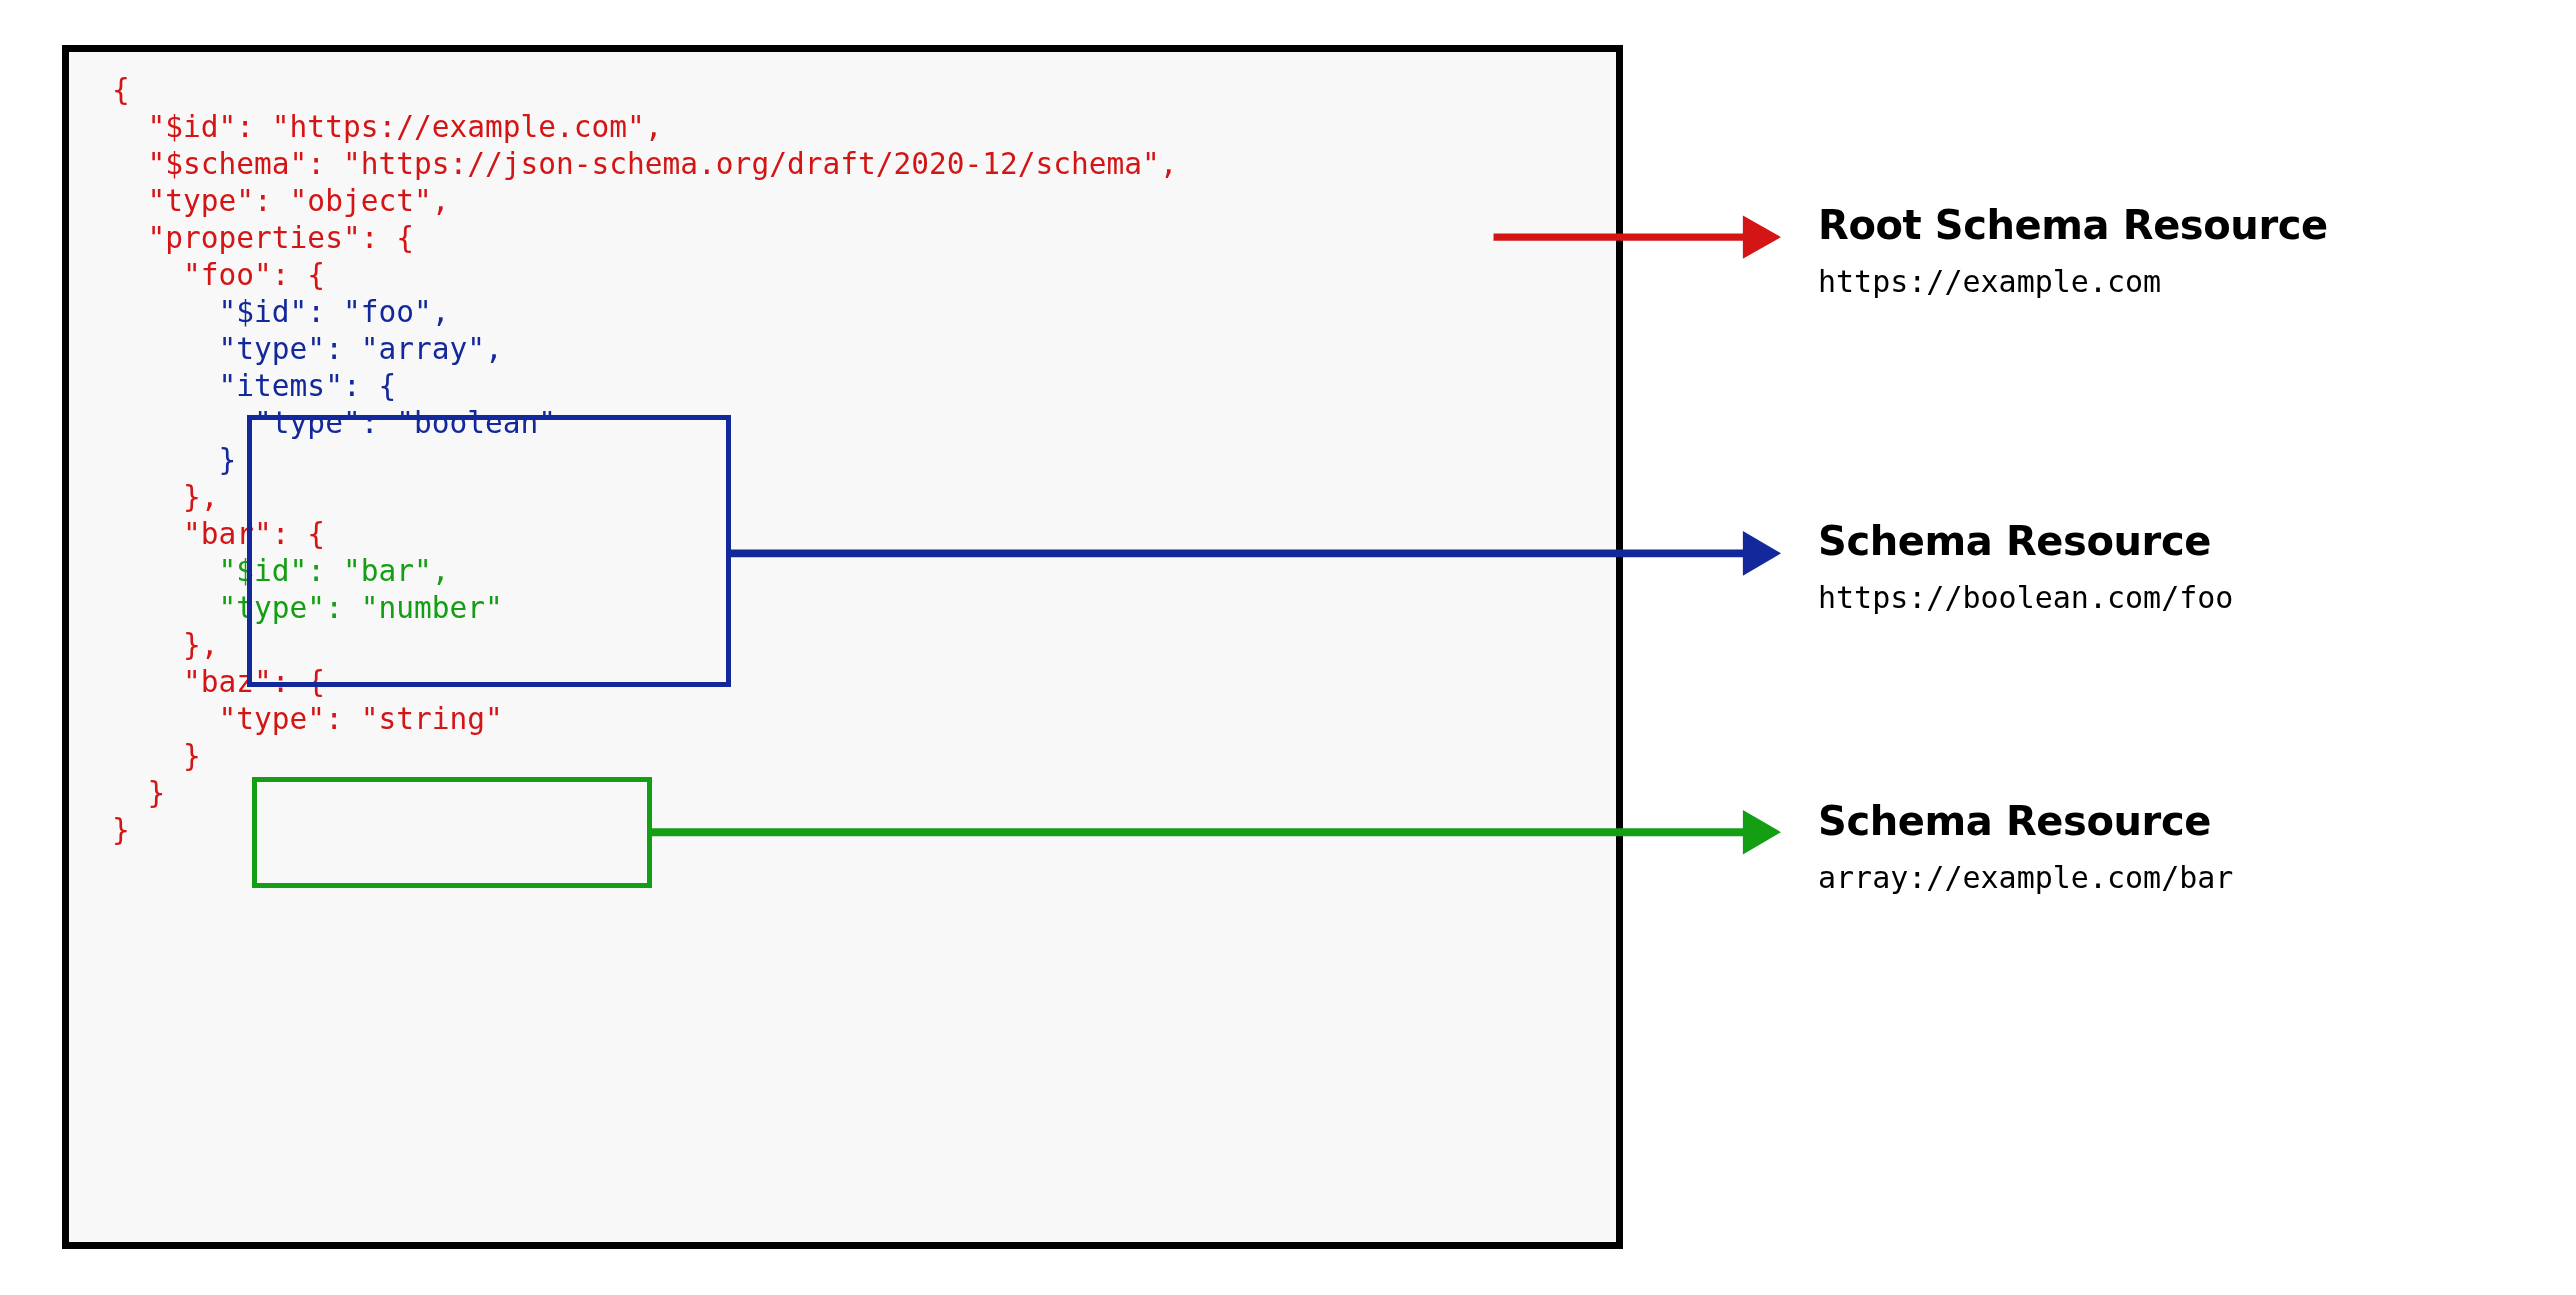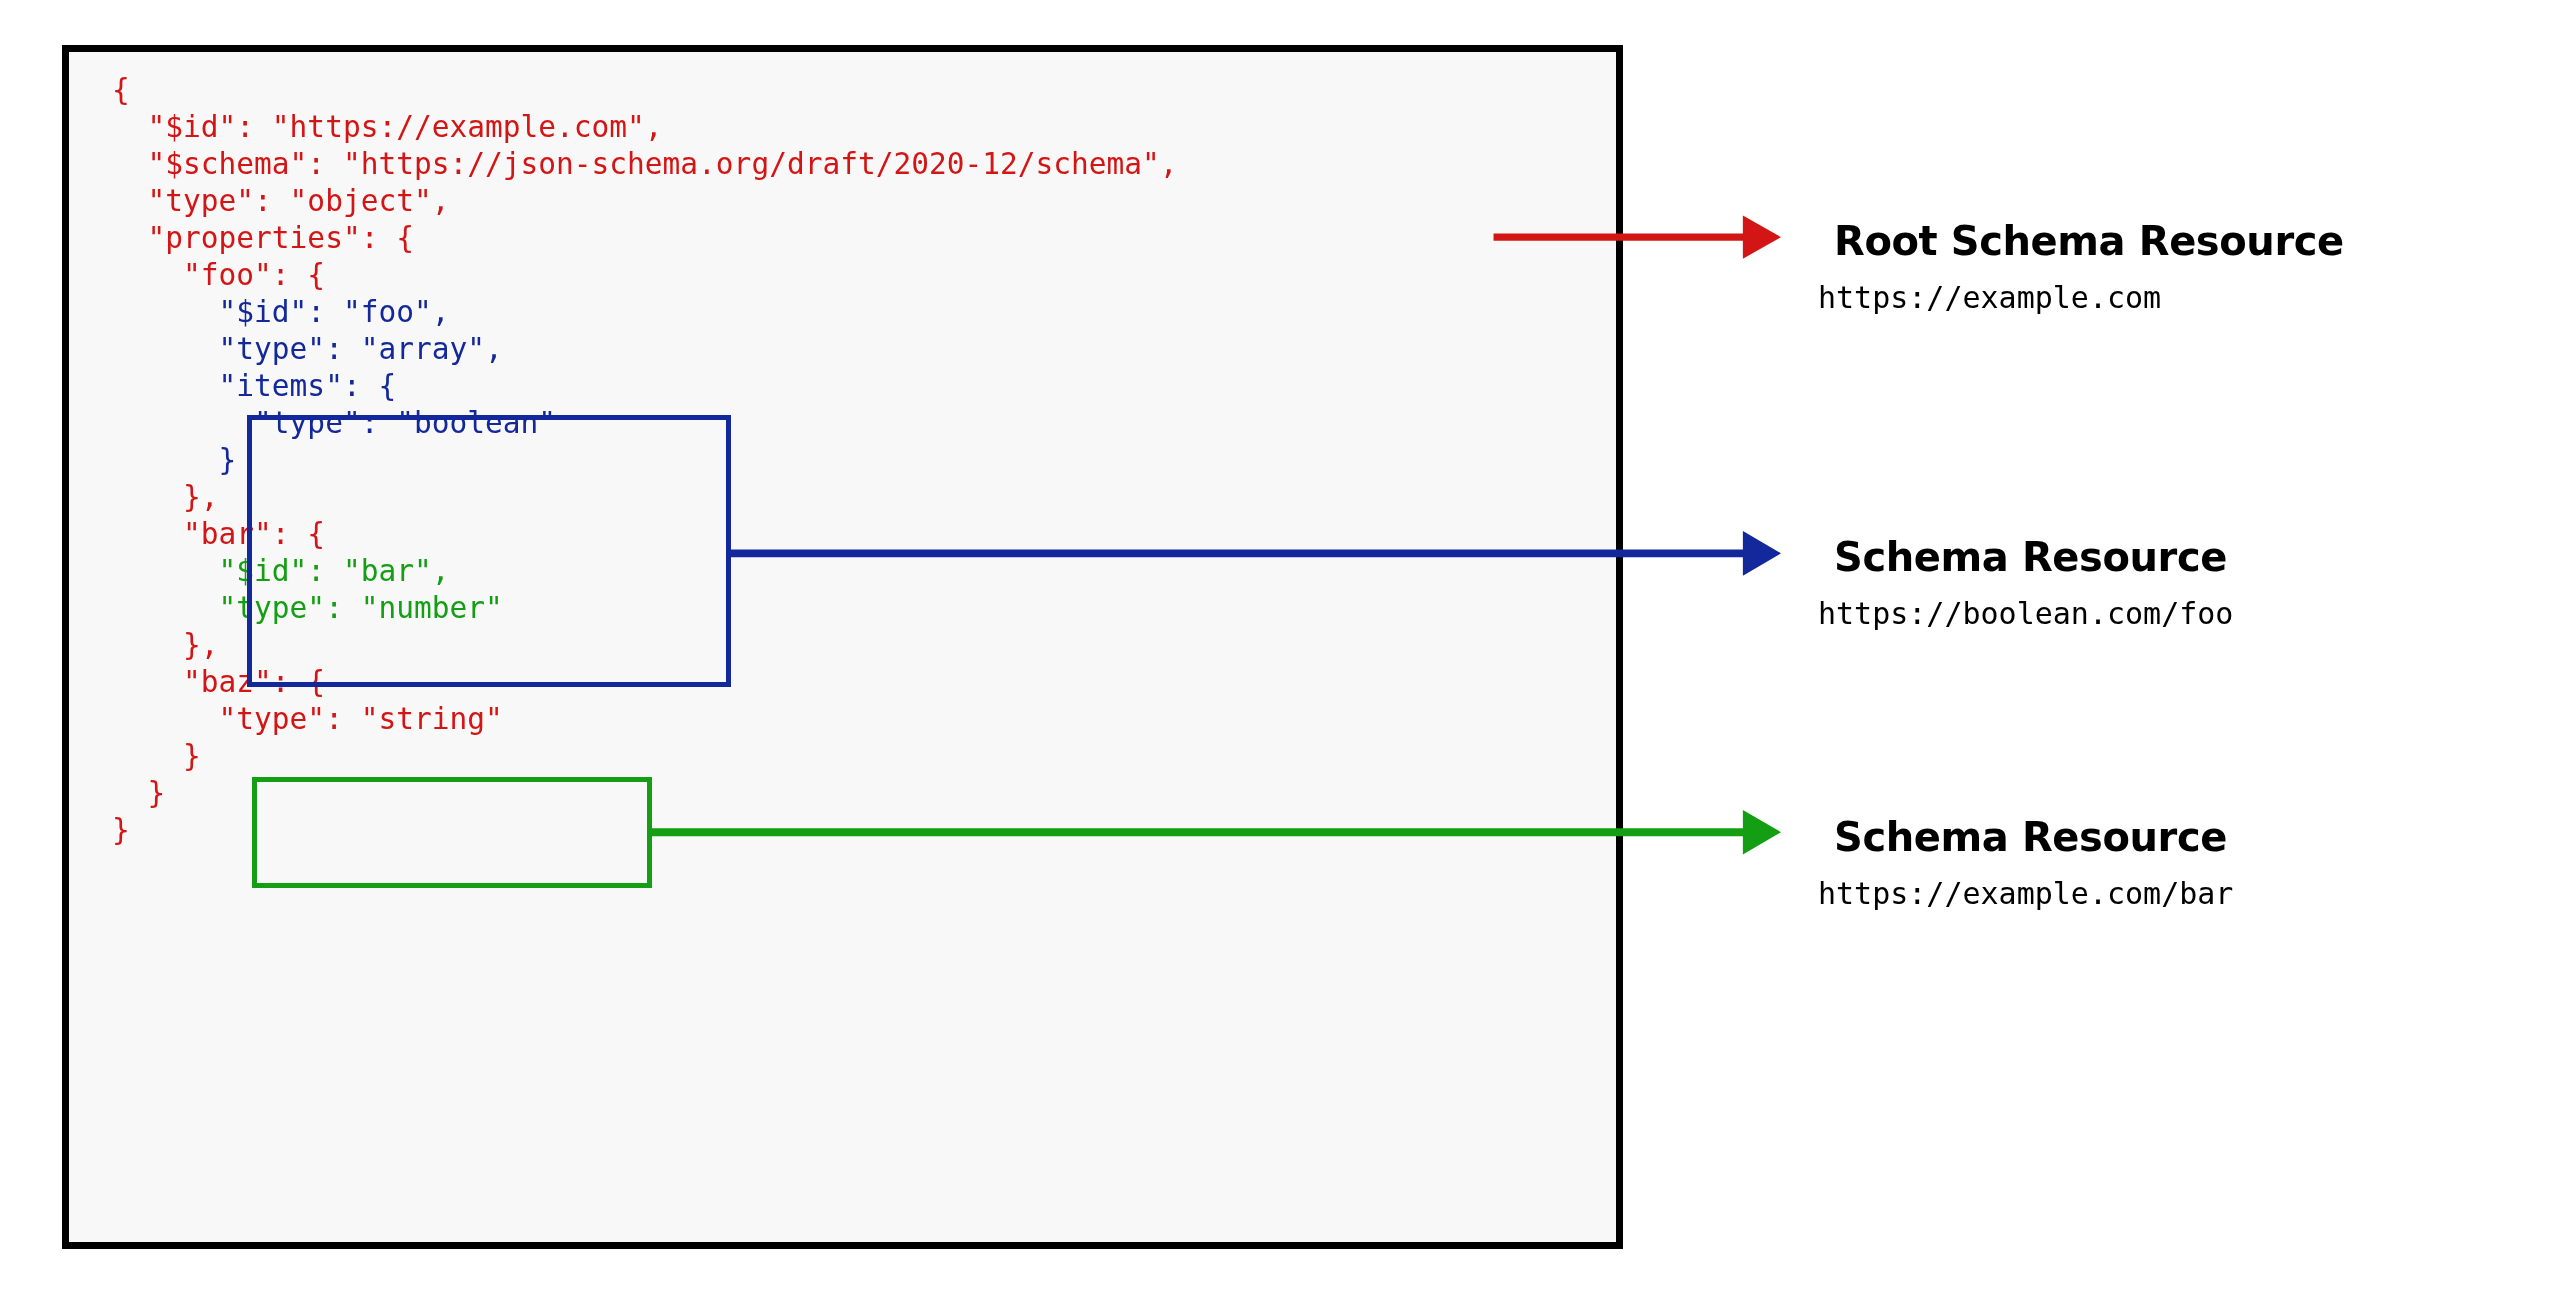--- a/index.html
+++ b/index.html
@@ -71,21 +71,21 @@
     position: absolute;
     overflow: visible;
   }
 
   
   .annotation {
     position: absolute;
     left: 1818px;
   }
   .annotation .ann-title {
-    margin: 16px;
+    margin: 0;
     font-family: "DejaVu Sans", sans-serif;
     font-weight: bold;
     font-size: 40px;
     line-height: 45px;
     color: #000000;
     letter-spacing: -0.4px;
     white-space: nowrap;
   }
   .annotation .ann-url {
     margin: 0;
@@ -150,17 +150,17 @@
     <p class="ann-url">https://example.com</p>
   </div>
 
   <div class="annotation" id="ann-foo">
     <p class="ann-title">Schema Resource</p>
     <p class="ann-url">https://boolean.com/foo</p>
   </div>
 
   <div class="annotation" id="ann-bar">
     <p class="ann-title">Schema Resource</p>
-    <p class="ann-url">https://example.com/bar</p>
+    <p class="ann-url">array://example.com/bar</p>
   </div>
 
 </div>
 
 
 </body></html>

